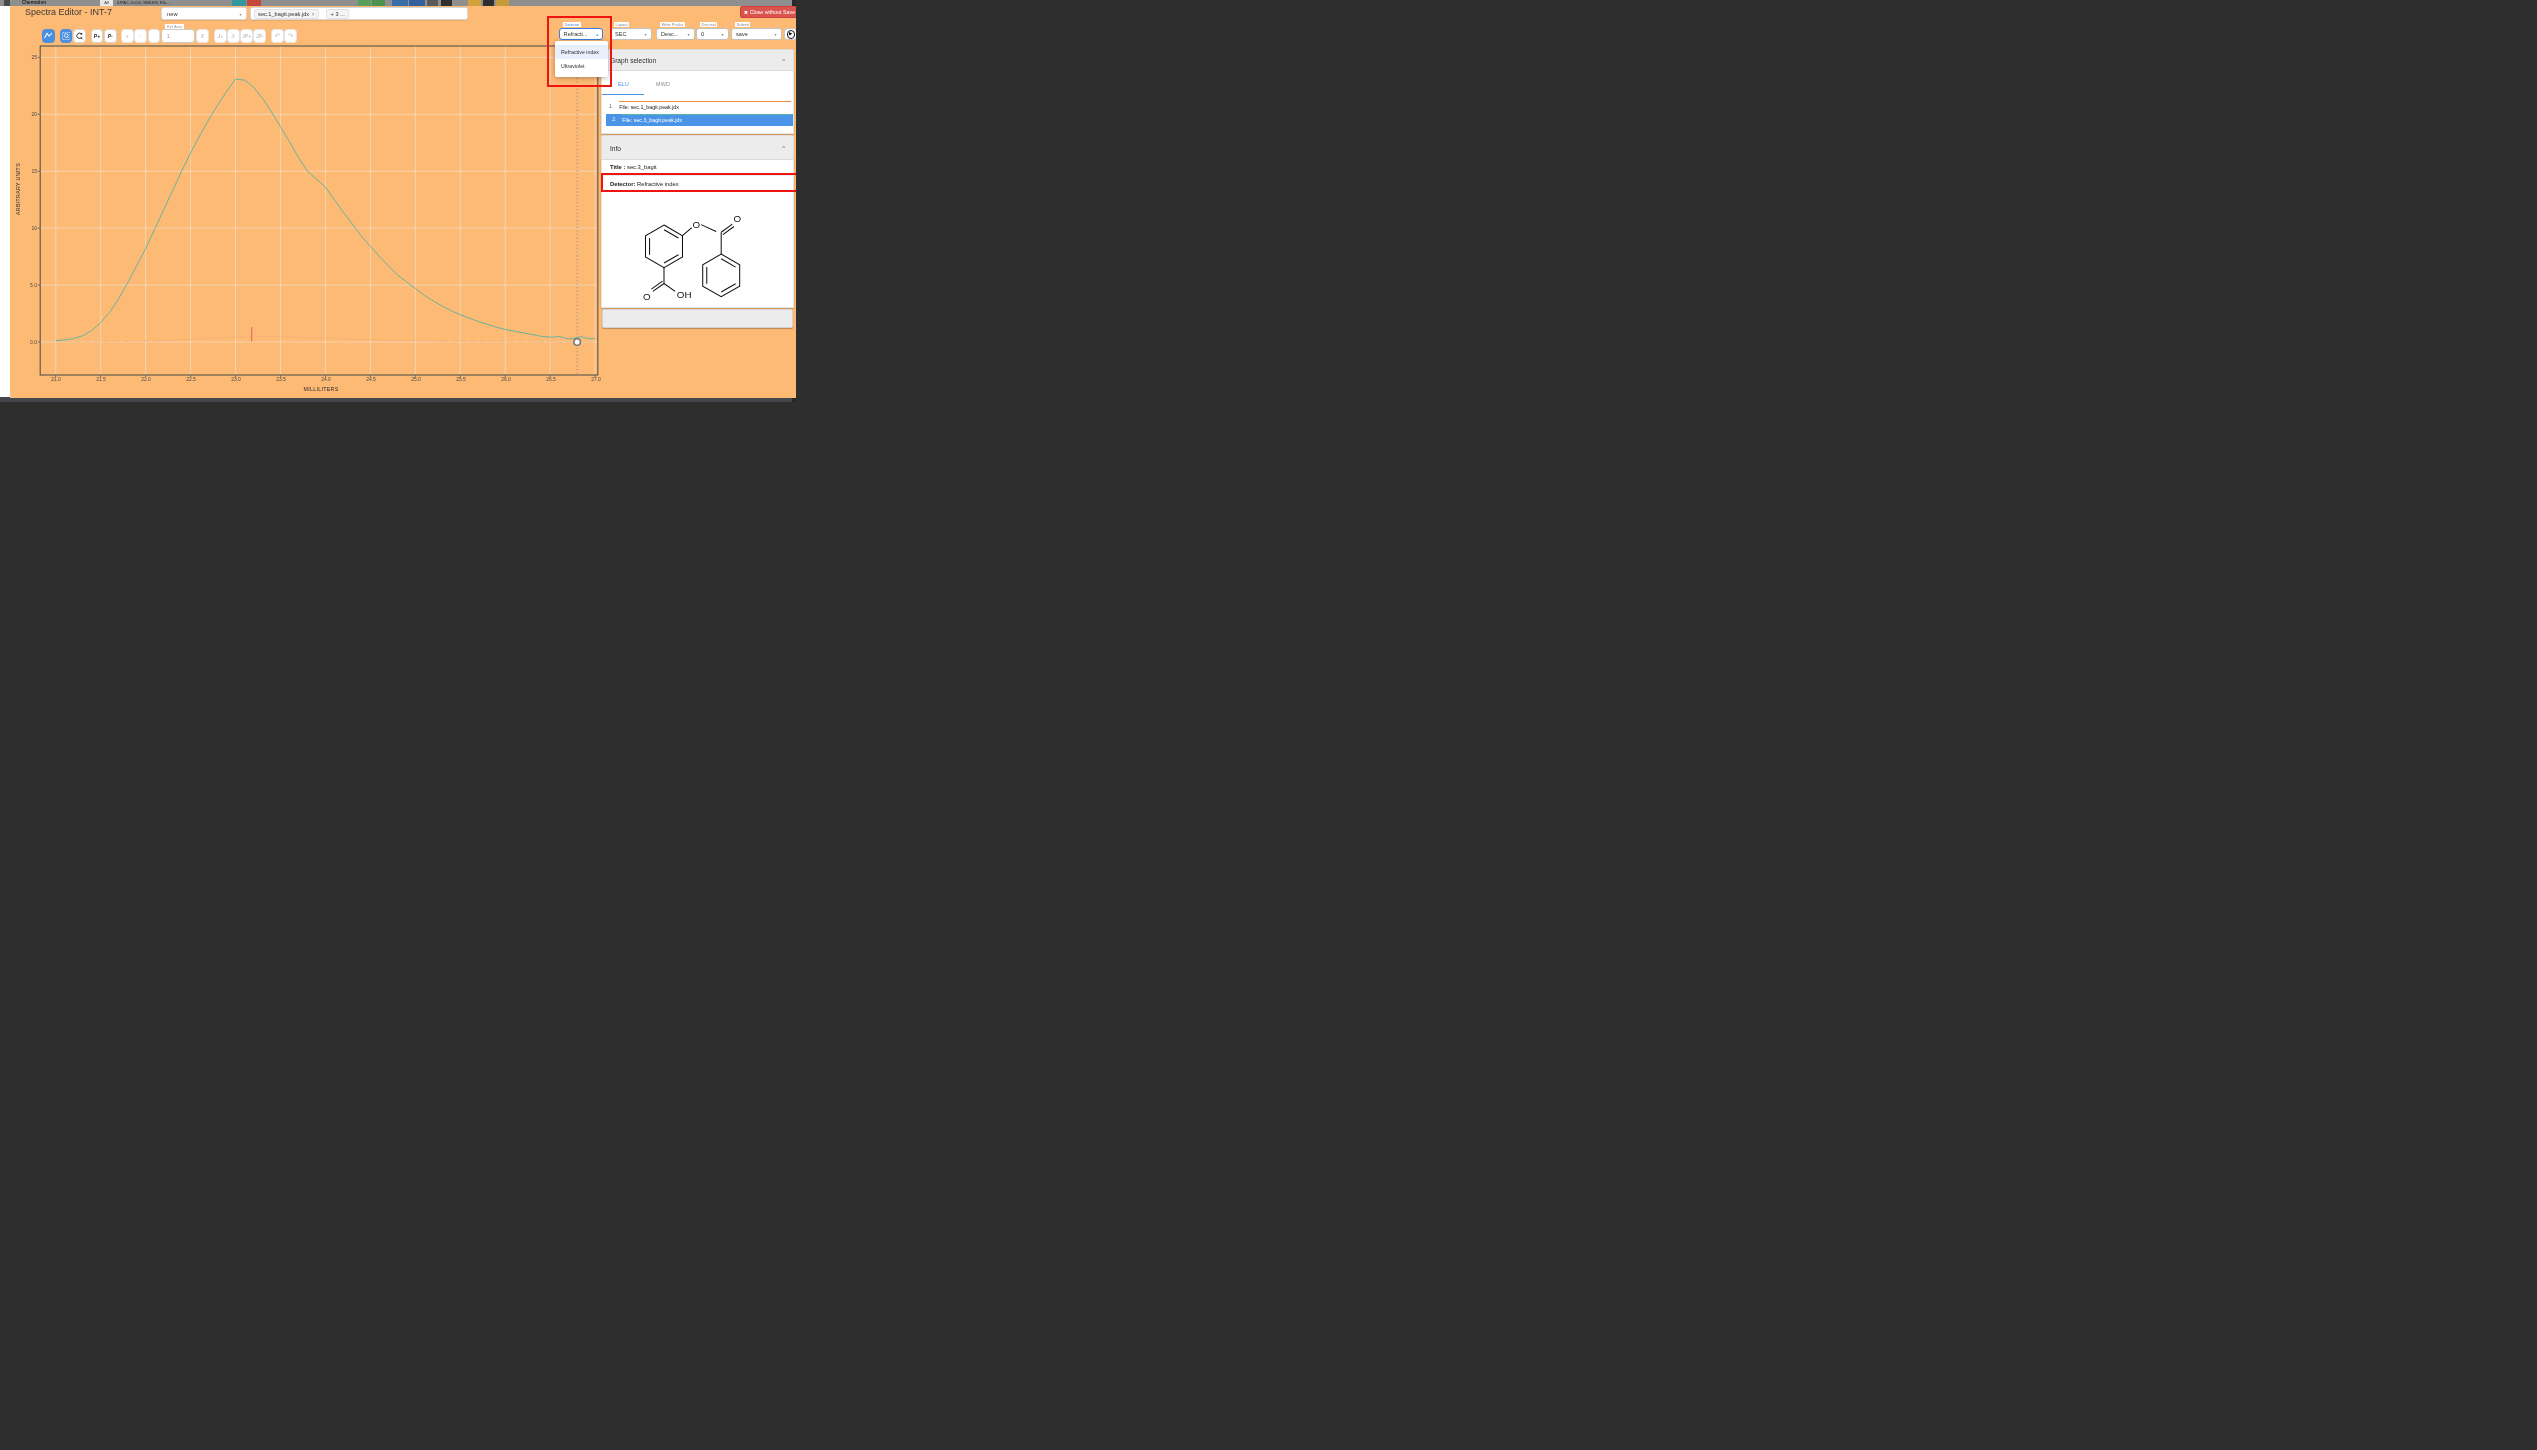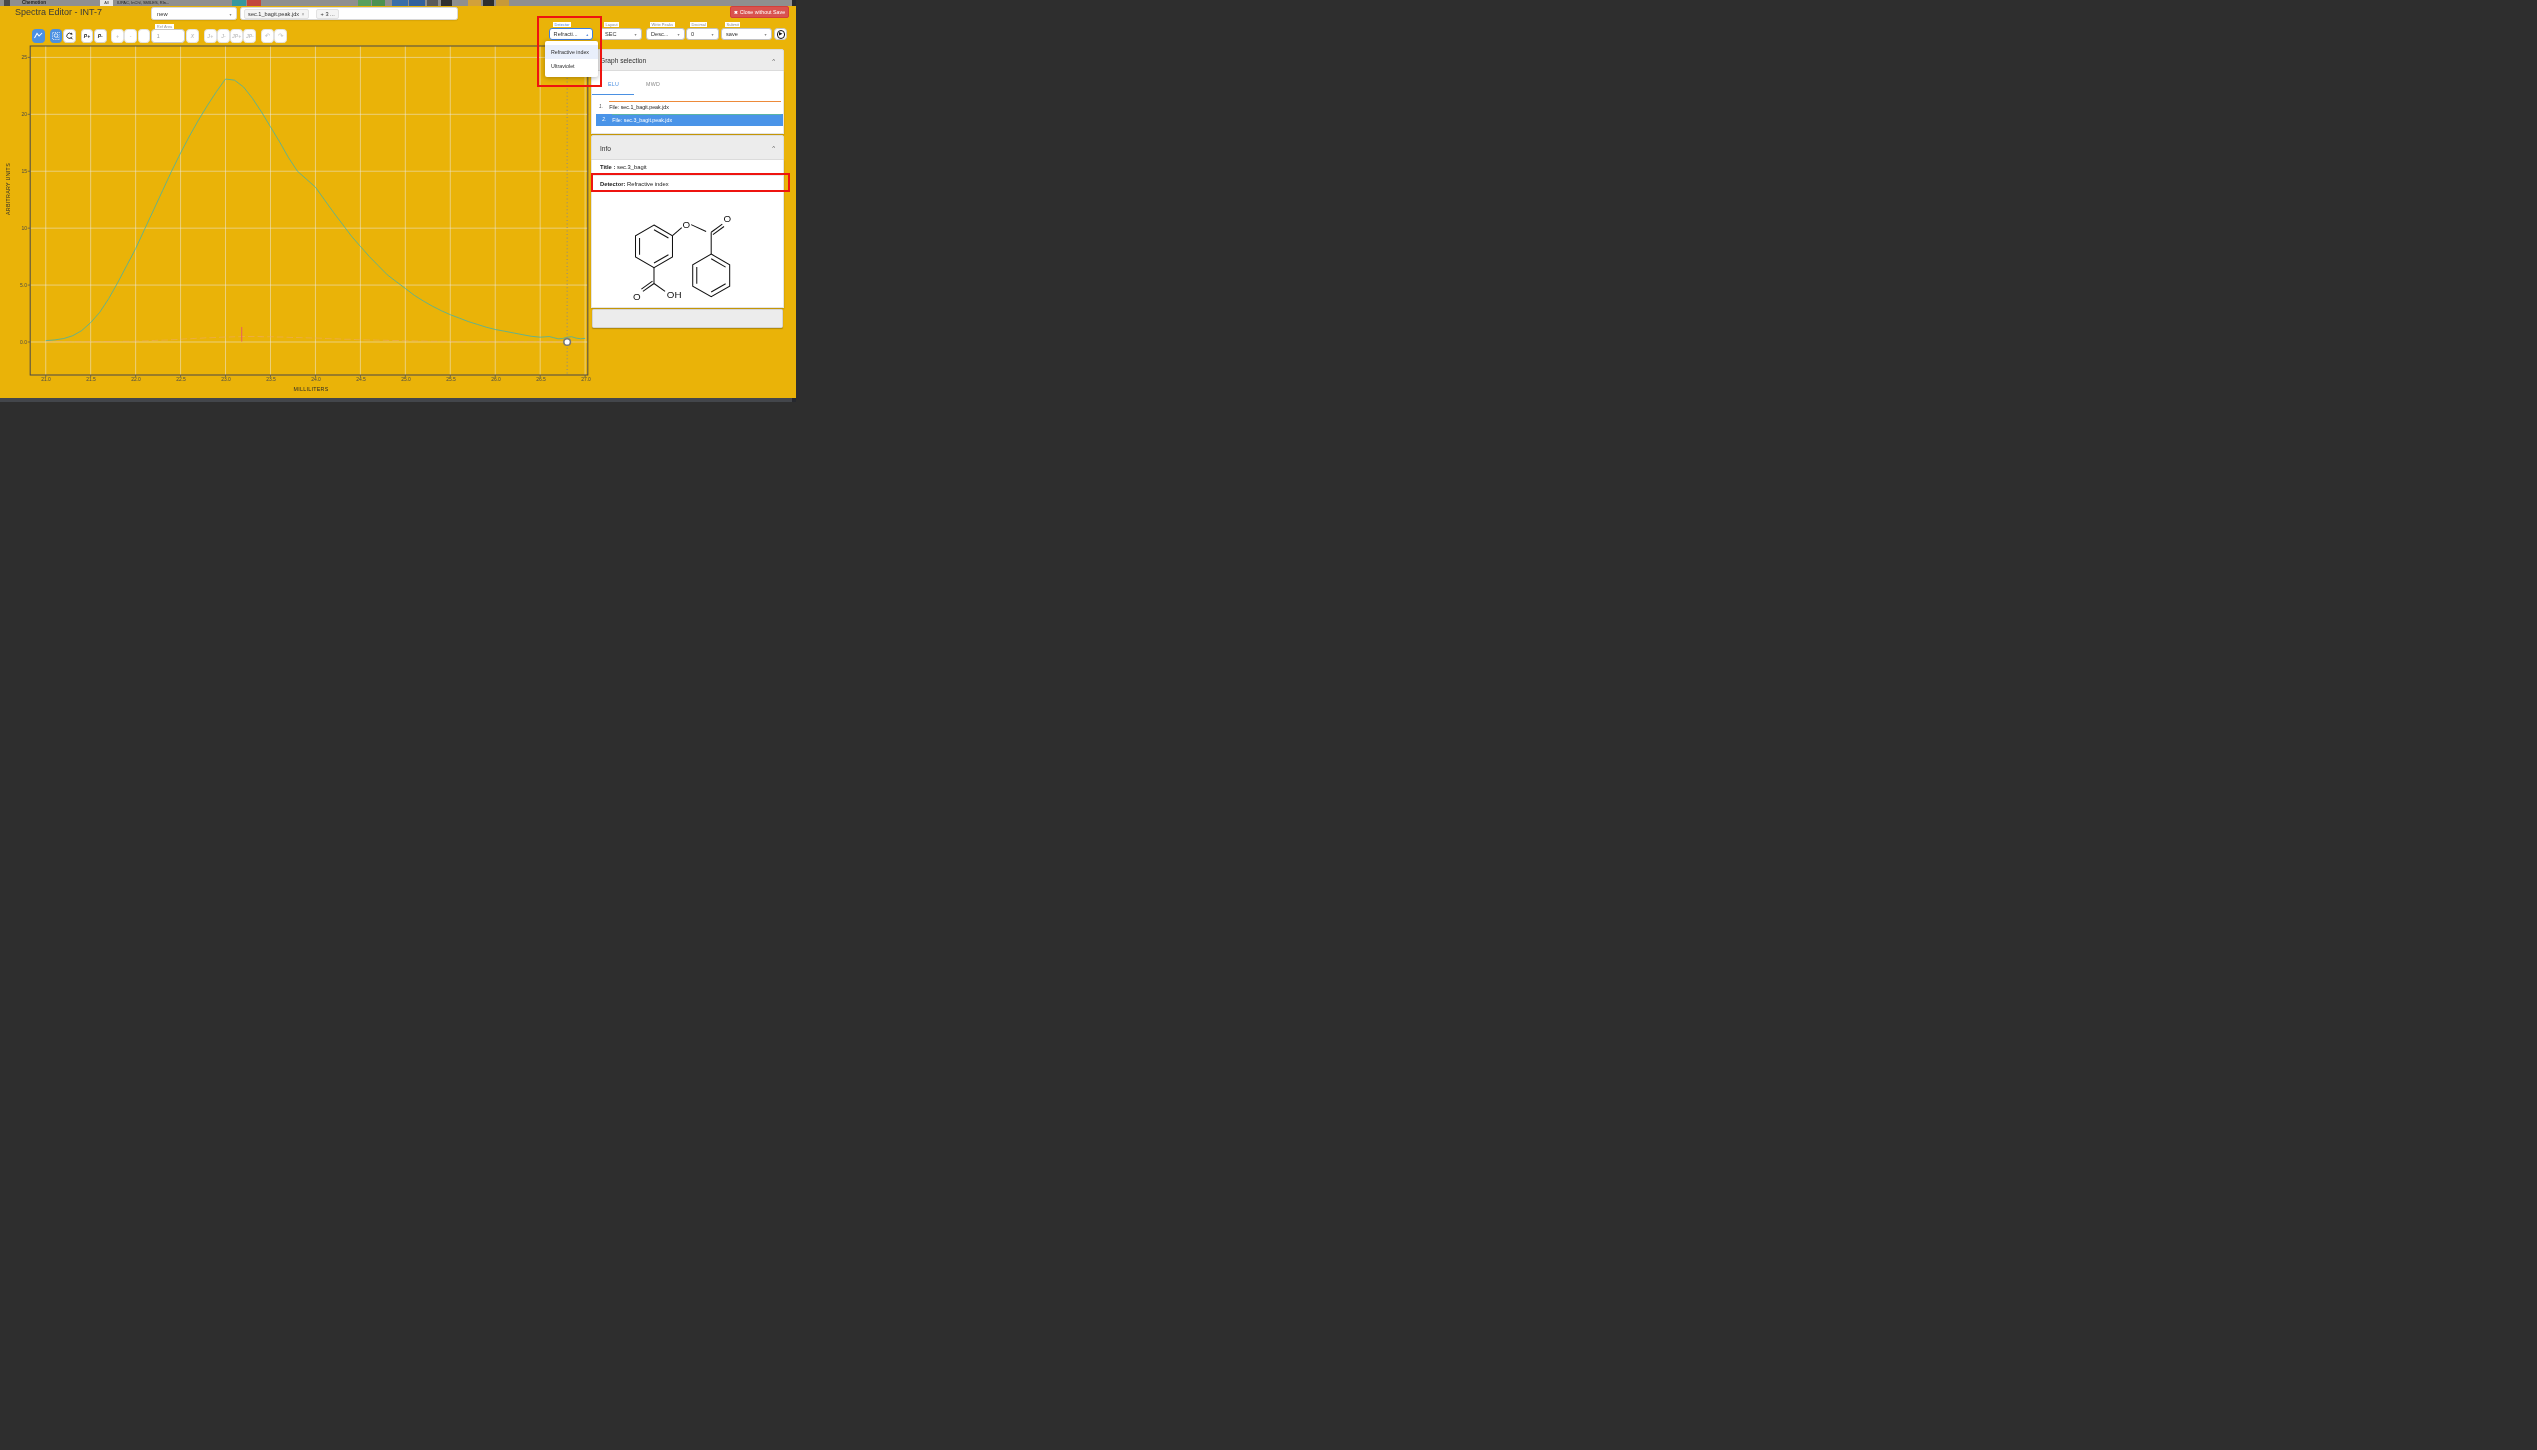--- a/index.html
+++ b/index.html
@@ -9,21 +9,21 @@
 
   
   .bg-strip { position:absolute; left:0; top:0; width:792px; height:5.6px; background:#8f8f8f; }
   .bg-strip span { position:absolute; top:0; height:5.6px; display:block; }
   .bg-brand { left:22px; font-size:4.6px; color:#1e1e1e; line-height:5px; font-weight:bold; }
   .bg-all  { left:100px; width:13px; background:#e8e8e8; color:#333; font-size:4px; text-align:center; line-height:5px; }
   .bg-search { left:117px; font-size:4px; color:#222; line-height:5px; white-space:nowrap; }
   .right-strip { position:absolute; right:0; top:0; width:4px; height:402px; background:#26282e; }
   .bottom-strip { position:absolute; left:0; bottom:0; width:792px; height:4.6px; background:#43464b; }
 
-  .modal { position:absolute; left:0; top:5.6px; width:852px; height:392px; background:#eab308; }
+  .modal { position:absolute; left:10px; top:5.6px; width:852px; height:392px; background:#fdba74; }
 
   
   .title { position:absolute; left:15px; top:1px; font-size:9px; color:#3a3a3a; }
   .fake-box { position:absolute; background:#fff; border:0.5px solid #d8d8d8; border-radius:2.5px;
               box-shadow:0 0.5px 1px rgba(0,0,0,.08); }
   .new-select { left:151px; top:1px; width:86px; height:13.7px; }
   .new-select .val { position:absolute; left:5px; top:3px; font-size:5.8px; color:#333; }
   .new-select .caret { position:absolute; right:4.6px; top:4px; font-size:4px; color:#888; }
   .chips-box { left:240px; top:1px; width:218px; height:13.7px; }
   .chip { position:absolute; top:1.5px; height:10px; background:#f4f4f4; border:0.5px solid #e2e2e2;

